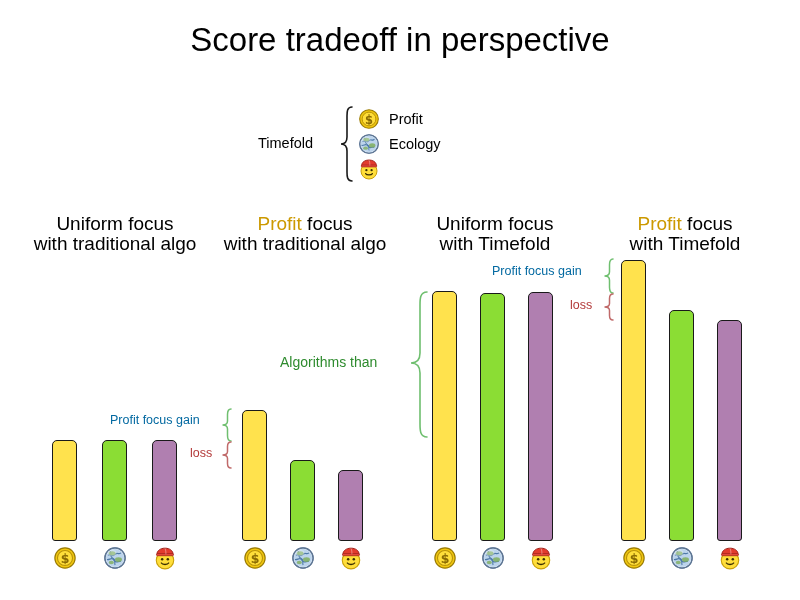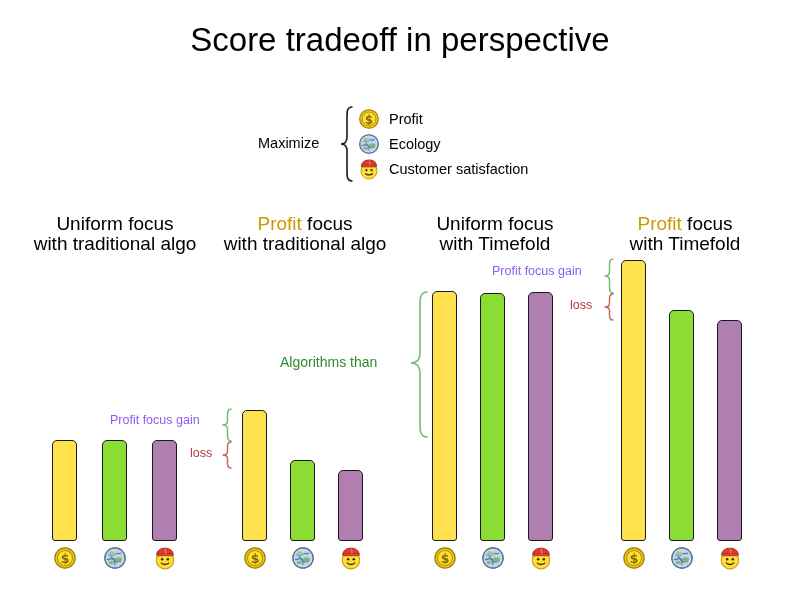--- a/index.html
+++ b/index.html
@@ -122,38 +122,38 @@
   }
   .foot-icon svg { display: block; width: 24px; height: 24px; }
 
   
   .anno-label {
     position: absolute;
     font-size: 12.5px;
     line-height: 15px;
     white-space: nowrap;
   }
-  .anno-label.gain { color: #8b5cf6; }
+  .anno-label.gain { color: #0369a1; }
   .anno-label.loss { color: #B33A3A; }
   .anno-label.algo { color: #2E8B2E; font-size: 14px; line-height: 17px; }
 
   .anno-brace {
     position: absolute;
   }
   .anno-brace svg { display: block; }
 </style>
 </head>
 <body>
 
 <div id="stage">
 
   <div id="chart-title">Score tradeoff in perspective</div>
 
   <div id="legend">
-    <div id="legend-label">Maximize</div>
+    <div id="legend-label">Timefold</div>
 
     <div id="legend-brace">
       <svg viewBox="0 0 16 76" fill="none" xmlns="http://www.w3.org/2000/svg">
         <path d="M14 1 C9 1 9 6 9 10 L9 31 C9 35 7 38 3 38 C7 38 9 41 9 45 L9 66 C9 70 9 75 14 75" stroke="#1a1a1a" stroke-width="1.6" fill="none" stroke-linecap="round"></path>
       </svg>
     </div>
 
     <div class="legend-row" style="top:0px;">
       <span class="icon">
         <svg viewBox="0 0 22 22" xmlns="http://www.w3.org/2000/svg">
@@ -188,21 +188,20 @@
         <svg viewBox="0 0 22 22" xmlns="http://www.w3.org/2000/svg">
           <circle cx="11" cy="13" r="8" fill="#FFDE3A" stroke="#C9A00A" stroke-width="1"></circle>
           <circle cx="8.4" cy="12.2" r="1.15" fill="#3A2E00"></circle>
           <circle cx="13.6" cy="12.2" r="1.15" fill="#3A2E00"></circle>
           <path d="M7.6 15.6c1 1.8 5.8 1.8 6.8 0" stroke="#3A2E00" stroke-width="1.2" fill="none" stroke-linecap="round"></path>
           <path d="M3.6 7.6h14.8c0-3.4-3.3-5.6-7.4-5.6S3.6 4.2 3.6 7.6z" fill="#E23B2E" stroke="#9E1F16" stroke-width="0.9"></path>
           <rect x="3.2" y="7.1" width="15.6" height="1.8" rx="0.9" fill="#F05043" stroke="#9E1F16" stroke-width="0.7"></rect>
           <path d="M10.9 2.1c.9 1.4 1 3.6.9 5.4" stroke="#FFFFFF" stroke-width="0.8" opacity="0.45" fill="none"></path>
         </svg>
       </span>
-      <span class="legend-text">Customer satisfaction</span>
     </div>
   </div>
 
   <div class="col-header" style="left:0px;">
     <div><span>Uniform</span><span class="accent"></span><span> focus</span></div>
     <div>with traditional algo</div>
   </div>
   <div class="col-header" style="left:190px;">
     <div><span></span><span class="accent">Profit</span><span> focus</span></div>
     <div>with traditional algo</div>

